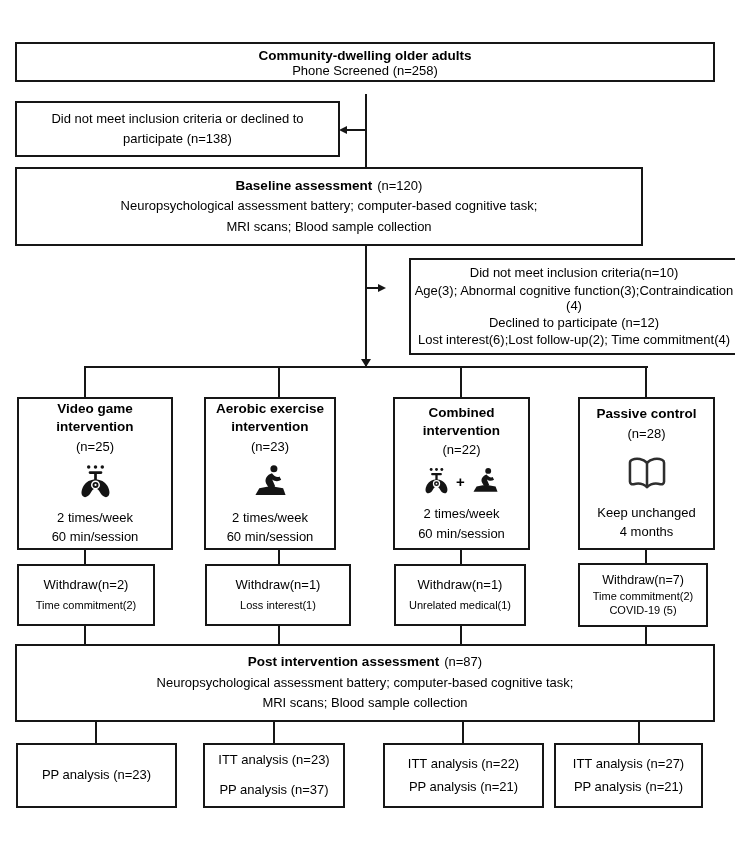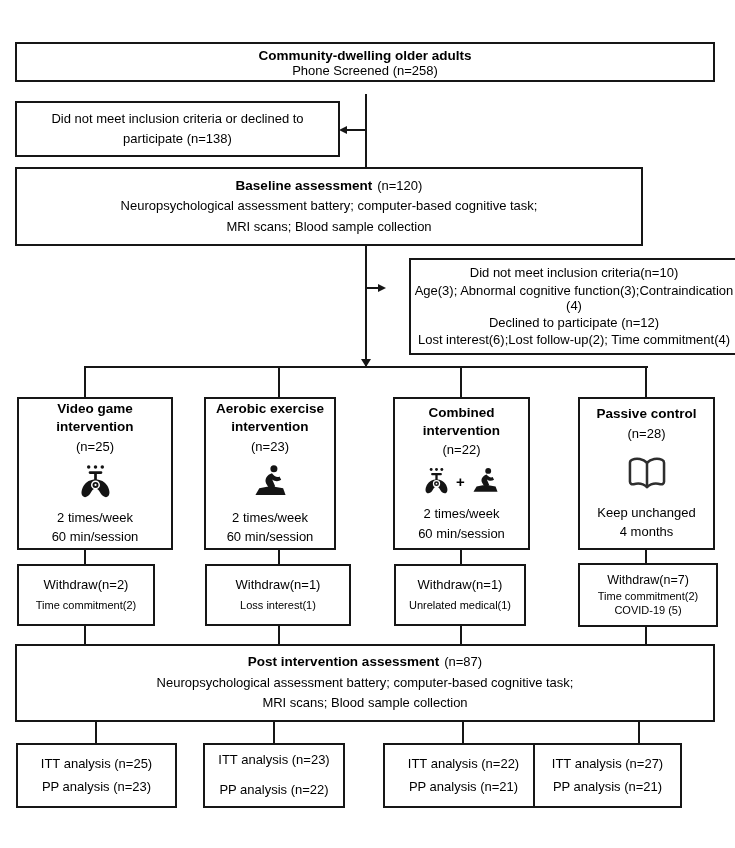--- a/index.html
+++ b/index.html
@@ -190,45 +190,44 @@
     <div class="wd2">Time commitment(2)</div>
   </div>
   <div class="box center" style="left:205px;top:564px;width:146px;height:62px;">
     <div class="wd1">Withdraw(n=1)</div>
     <div class="wd2">Loss interest(1)</div>
   </div>
   <div class="box center" style="left:394px;top:564px;width:132px;height:62px;">
     <div class="wd1">Withdraw(n=1)</div>
     <div class="wd2">Unrelated medical(1)</div>
   </div>
-  <div class="box center" style="left:578px;top:563px;width:140px;height:64px;">
+  <div class="box center" style="left:578px;top:563px;width:130px;height:64px;">
     <div class="wd1t">Withdraw(n=7)</div>
     <div class="wd2t">Time commitment(2)</div>
     <div class="wd2t">COVID-19 (5)</div>
   </div>
 
   <div class="box" style="left:15px;top:644px;width:700px;height:78px;">
     <div class="bx-line">
       <span class="b">Post intervention assessment</span>
       <span class="fs13">(n=87)</span>
     </div>
     <div class="fs13">Neuropsychological assessment battery; computer-based cognitive task;</div>
     <div class="fs13">MRI scans; Blood sample collection</div>
   </div>
 
   <div class="box center" style="left:16px;top:743px;width:161px;height:65px;">
-    <div class="an">ITT analysis (n=25)</div>
     <div class="an">PP analysis (n=23)</div>
   </div>
   <div class="box center" style="left:203px;top:743px;width:142px;height:65px;justify-content:space-between;">
     <div class="an">ITT analysis (n=23)</div>
-    <div class="an">PP analysis (n=22)</div>
+    <div class="an">PP analysis (n=37)</div>
   </div>
   <div class="box center" style="left:383px;top:743px;width:161px;height:65px;">
     <div class="an">ITT analysis (n=22)</div>
     <div class="an">PP analysis (n=21)</div>
   </div>
-  <div class="box center" style="left:533px;top:743px;width:149px;height:65px;">
+  <div class="box center" style="left:554px;top:743px;width:149px;height:65px;">
     <div class="an">ITT analysis (n=27)</div>
     <div class="an">PP analysis (n=21)</div>
   </div>
 
 </div>
 
 </body></html>

